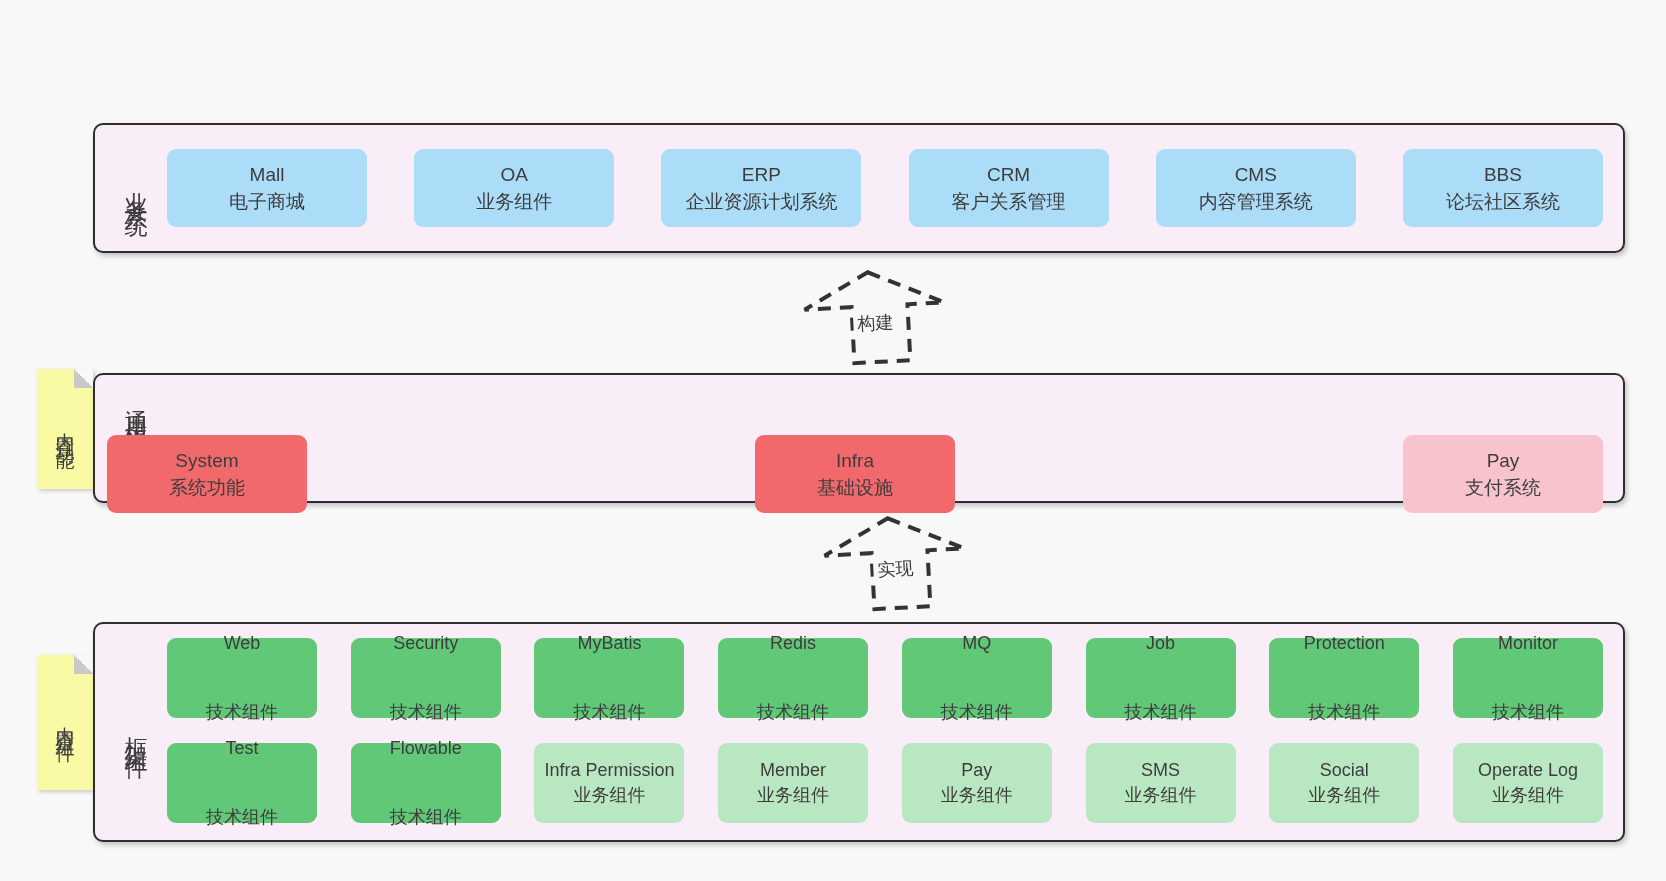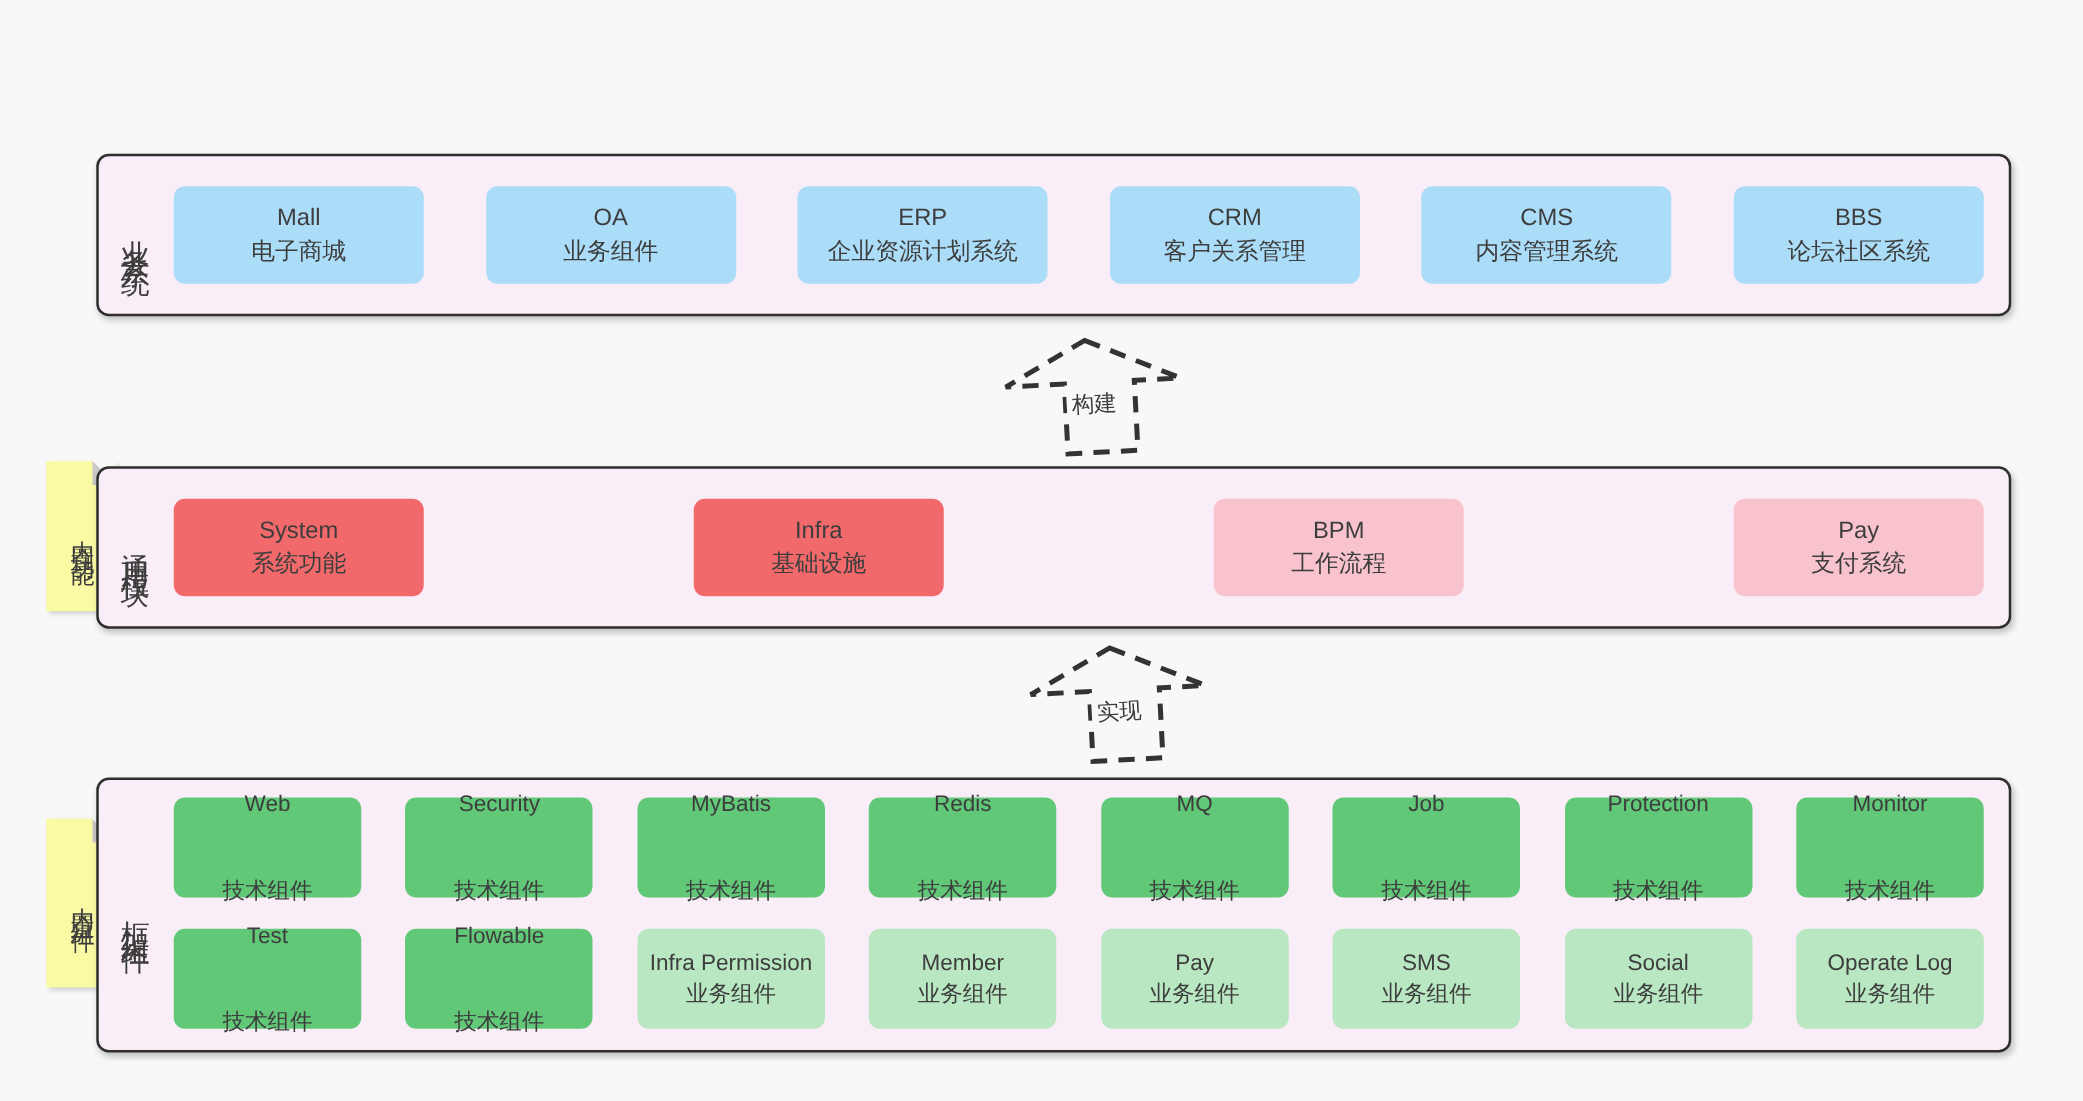--- a/index.html
+++ b/index.html
@@ -7,25 +7,25 @@
     --blue:#abdcf8; --red:#f2696b; --pink:#f9c3cd;
     --green:#61c878; --light_green:#b9e7c2;
     --sticky_yellow:#fafaa5; --fold_gray:#c9c9c9;
     --text:#3d3d3d; --arrow:#333333;
   }
   html,body{margin:0;padding:0;background:var(--page_bg);}
   body{font-family:"Liberation Sans","DejaVu Sans",sans-serif;color:var(--text);}
   .stage{position:relative;width:1666px;height:881px;background:var(--page_bg);overflow:hidden;}
 
   
-  .band{position:absolute;left:77px;width:1532px;box-sizing:border-box;
+  .band{position:absolute;left:93px;width:1532px;box-sizing:border-box;
         background:var(--band_bg);border:2px solid var(--band_border);border-radius:10px;
-        box-shadow:2px 3px 5px rgba(0,0,0,0.22);display:flex;z-index:2;}
+        box-shadow:2px 3px 5px rgba(0,0,0,0.22);display:flex;z-index:2;padding-left:12px;}
   .band1{top:123px;height:130px;}
-  .band2{top:373px;height:130px;}
+  .band2{top:373px;height:130px;flex-direction:column;}
   .band3{top:622px;height:220px;}
   .band-label{width:60px;flex:0 0 60px;display:flex;align-items:center;justify-content:center;
         writing-mode:vertical-lr;text-orientation:upright;font-size:23px;letter-spacing:7px;
         color:var(--text);}
   .band-content{flex:1;display:flex;align-items:center;justify-content:space-between;
         padding-right:20px;}
   .band3 .band-content{flex-direction:column;align-items:stretch;justify-content:flex-start;
         padding-top:14px;padding-right:20px;row-gap:25px;}
   .brow{display:flex;justify-content:space-between;}
 
@@ -111,24 +111,20 @@
     <div class="band-content">
       <div class="box bx2 red">
         <div class="box-title">System</div>
         <div class="box-sub">系统功能</div>
       </div>
       <div class="box bx2 red">
         <div class="box-title">Infra</div>
         <div class="box-sub">基础设施</div>
       </div>
       <div class="box bx2 pink">
-        <div class="box-title">BPM</div>
-        <div class="box-sub">工作流程</div>
-      </div>
-      <div class="box bx2 pink">
         <div class="box-title">Pay</div>
         <div class="box-sub">支付系统</div>
       </div>
     </div>
   </section>
 
   <div class="arrow arrow2">
     <svg width="150" height="100" viewBox="0 0 150 100">
       <polygon points="70,6 145,40 108,40 108,96 52,96 52,40 5,40" fill="none" stroke="var(--arrow)" stroke-width="4" stroke-dasharray="13 9"></polygon>
     </svg>

